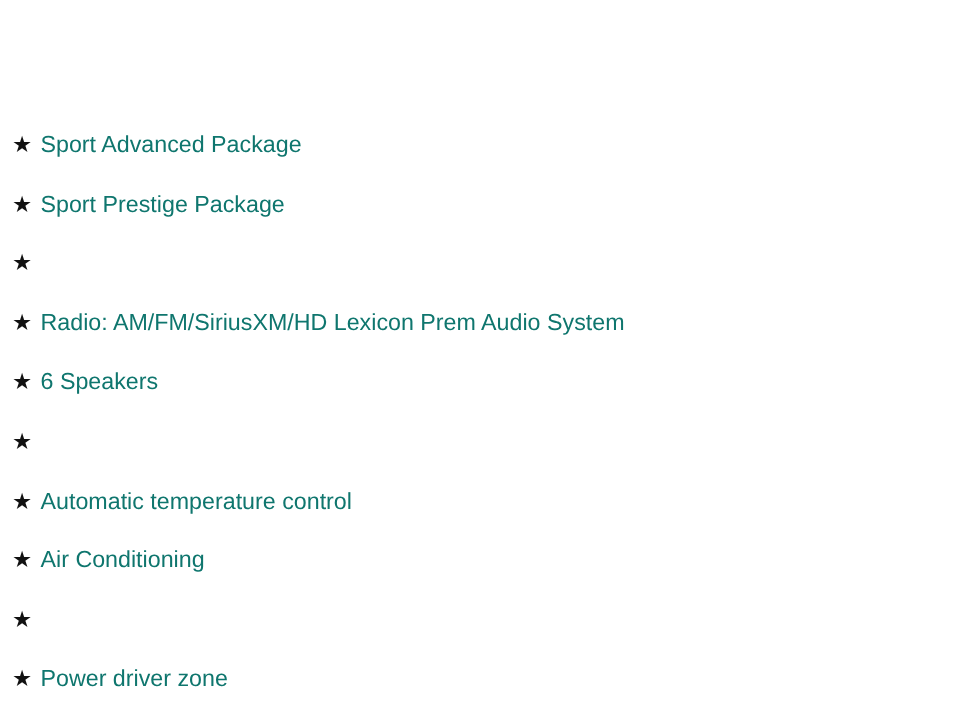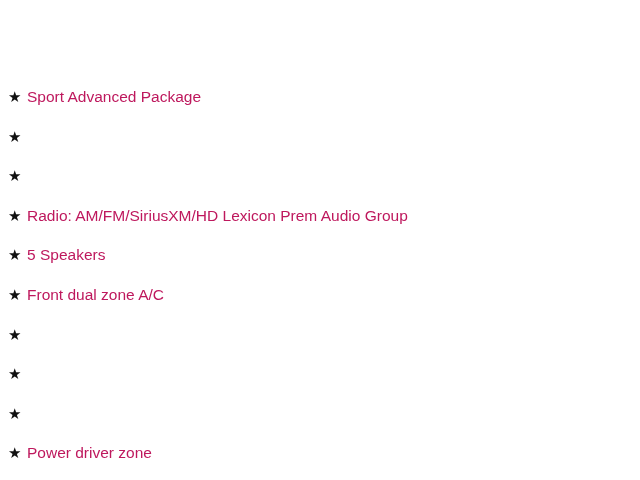--- a/index.html
+++ b/index.html
@@ -36,63 +36,65 @@
     font-size: 15px;
     line-height: 22px;
     color: #111111;
     text-align: left;
     user-select: none;
   }
   .feature-label {
     flex: 1 1 auto;
     font-size: 15.5px;
     line-height: 22px;
-    color: #be185d;
+    color: #0f766e;
     white-space: nowrap;
   }
 </style>
 </head>
 <body>
 
 <ul class="feature-list">
 
   <li class="feature-item">
     <span class="bullet-star">★</span>
     <span class="feature-label">Sport Advanced Package</span>
   </li>
 
   <li class="feature-item">
     <span class="bullet-star">★</span>
+    <span class="feature-label">Sport Prestige Package</span>
   </li>
 
   <li class="feature-item">
     <span class="bullet-star">★</span>
   </li>
 
   <li class="feature-item">
     <span class="bullet-star">★</span>
-    <span class="feature-label">Radio: AM/FM/SiriusXM/HD Lexicon Prem Audio Group</span>
+    <span class="feature-label">Radio: AM/FM/SiriusXM/HD Lexicon Prem Audio System</span>
   </li>
 
   <li class="feature-item">
     <span class="bullet-star">★</span>
-    <span class="feature-label">5 Speakers</span>
-  </li>
-
-  <li class="feature-item">
-    <span class="bullet-star">★</span>
-    <span class="feature-label">Front dual zone A/C</span>
+    <span class="feature-label">6 Speakers</span>
   </li>
 
   <li class="feature-item">
     <span class="bullet-star">★</span>
   </li>
 
   <li class="feature-item">
     <span class="bullet-star">★</span>
+    <span class="feature-label">Automatic temperature control</span>
+  </li>
+
+  <li class="feature-item">
+    <span class="bullet-star">★</span>
+    <span class="feature-label">Air Conditioning</span>
   </li>
 
   <li class="feature-item">
     <span class="bullet-star">★</span>
   </li>
 
   <li class="feature-item">
     <span class="bullet-star">★</span>
     <span class="feature-label">Power driver zone</span>
   </li>

